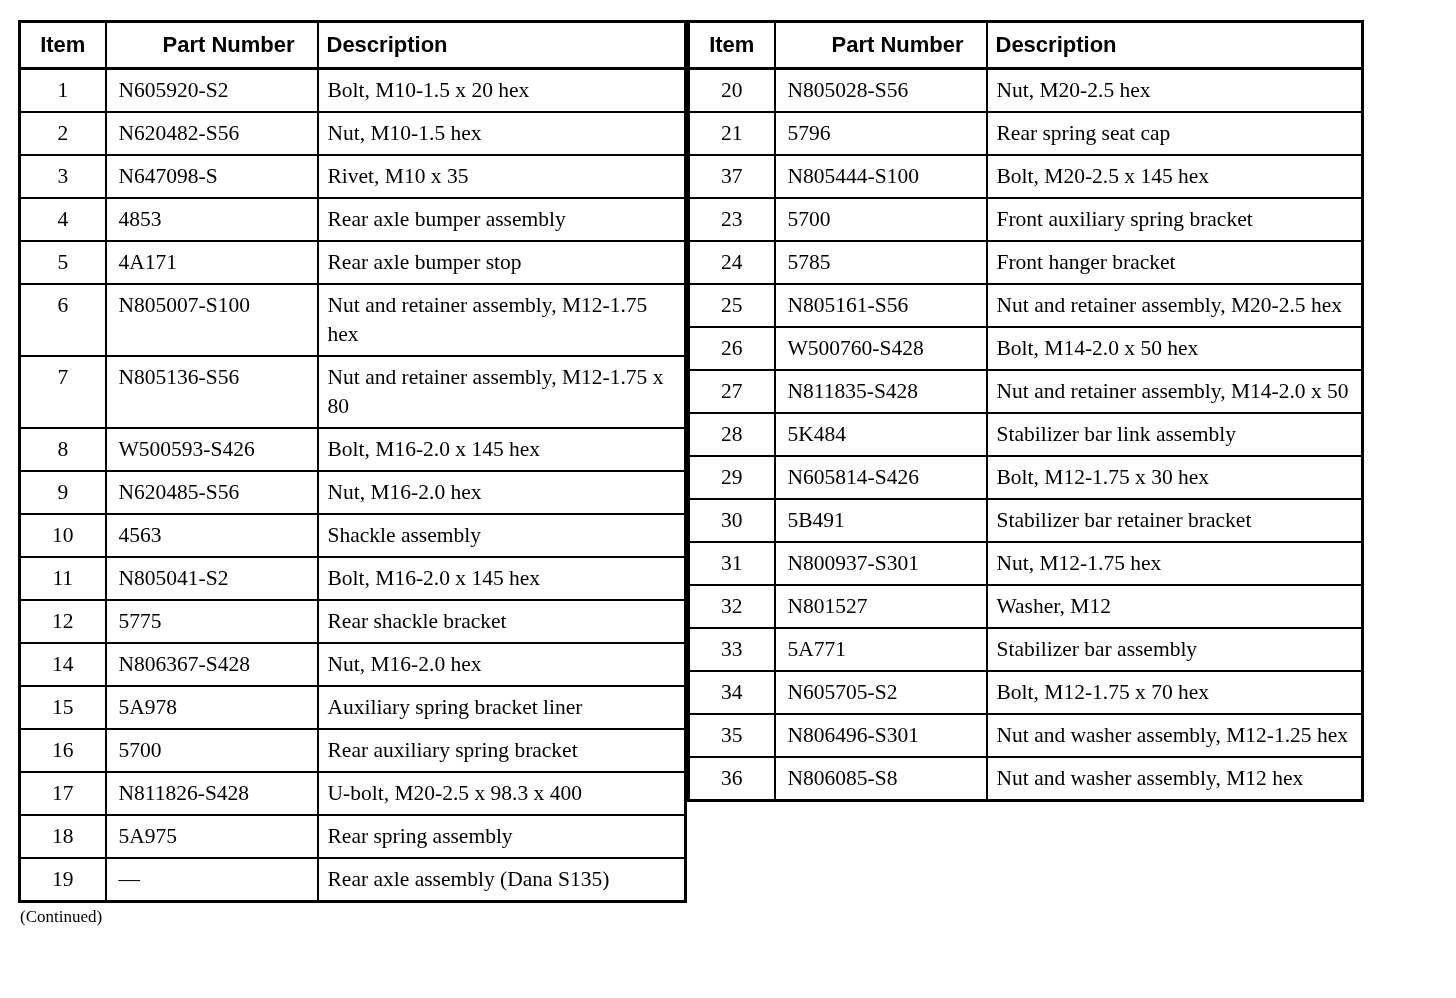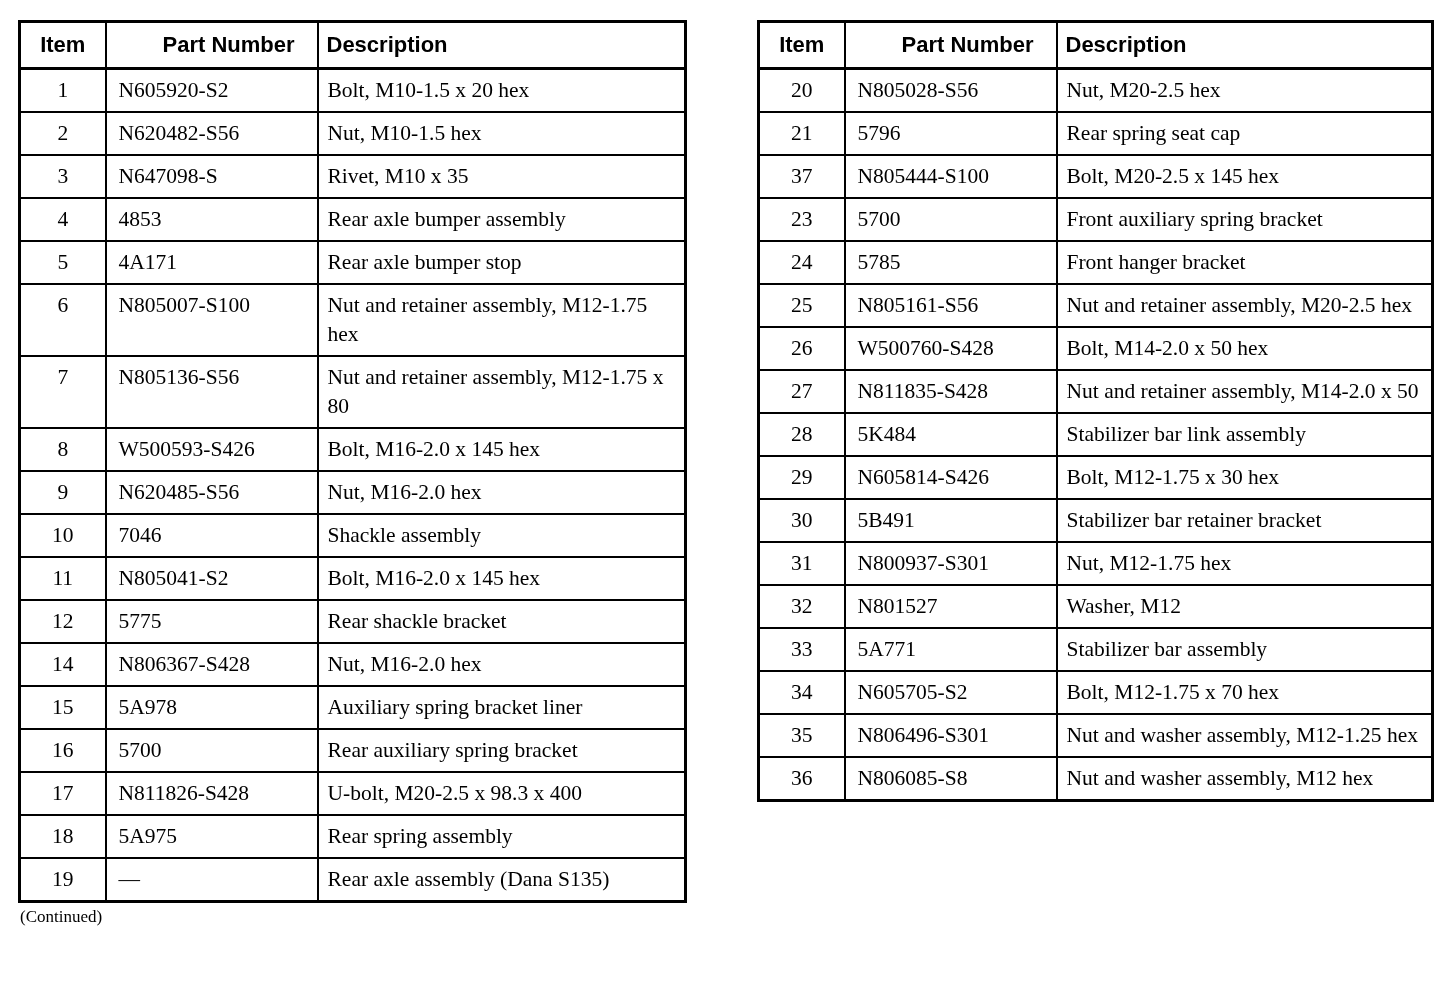--- a/index.html
+++ b/index.html
@@ -11,21 +11,20 @@
     height: 998px;
     font-family: "Liberation Serif", serif;
     color: #000000;
   }
   .page {
     padding: 20px 18px;
   }
   .tables-wrap {
     display: flex;
     align-items: flex-start;
-    gap: 70px;
   }
   table.parts-table {
     border-collapse: collapse;
     border: 3px solid #000;
     background: #fff;
   }
   table.parts-table th,
   table.parts-table td {
     border: 2px solid #000;
     vertical-align: top;
@@ -125,21 +124,21 @@
             <td class="col-part">W500593-S426</td>
             <td class="col-desc">Bolt, M16-2.0 x 145 hex</td>
           </tr>
           <tr>
             <td class="col-item">9</td>
             <td class="col-part">N620485-S56</td>
             <td class="col-desc">Nut, M16-2.0 hex</td>
           </tr>
           <tr>
             <td class="col-item">10</td>
-            <td class="col-part">7046</td>
+            <td class="col-part">4563</td>
             <td class="col-desc">Shackle assembly</td>
           </tr>
           <tr>
             <td class="col-item">11</td>
             <td class="col-part">N805041-S2</td>
             <td class="col-desc">Bolt, M16-2.0 x 145 hex</td>
           </tr>
           <tr>
             <td class="col-item">12</td>
             <td class="col-part">5775</td>

